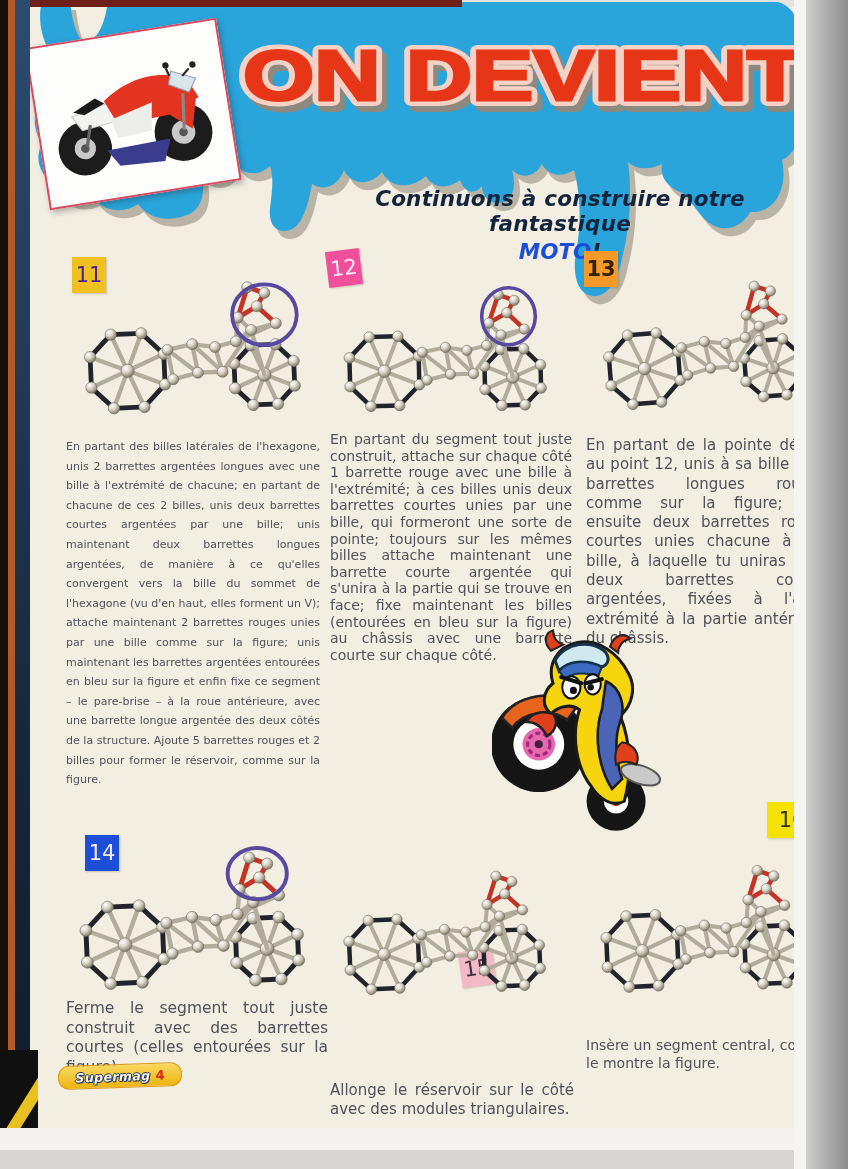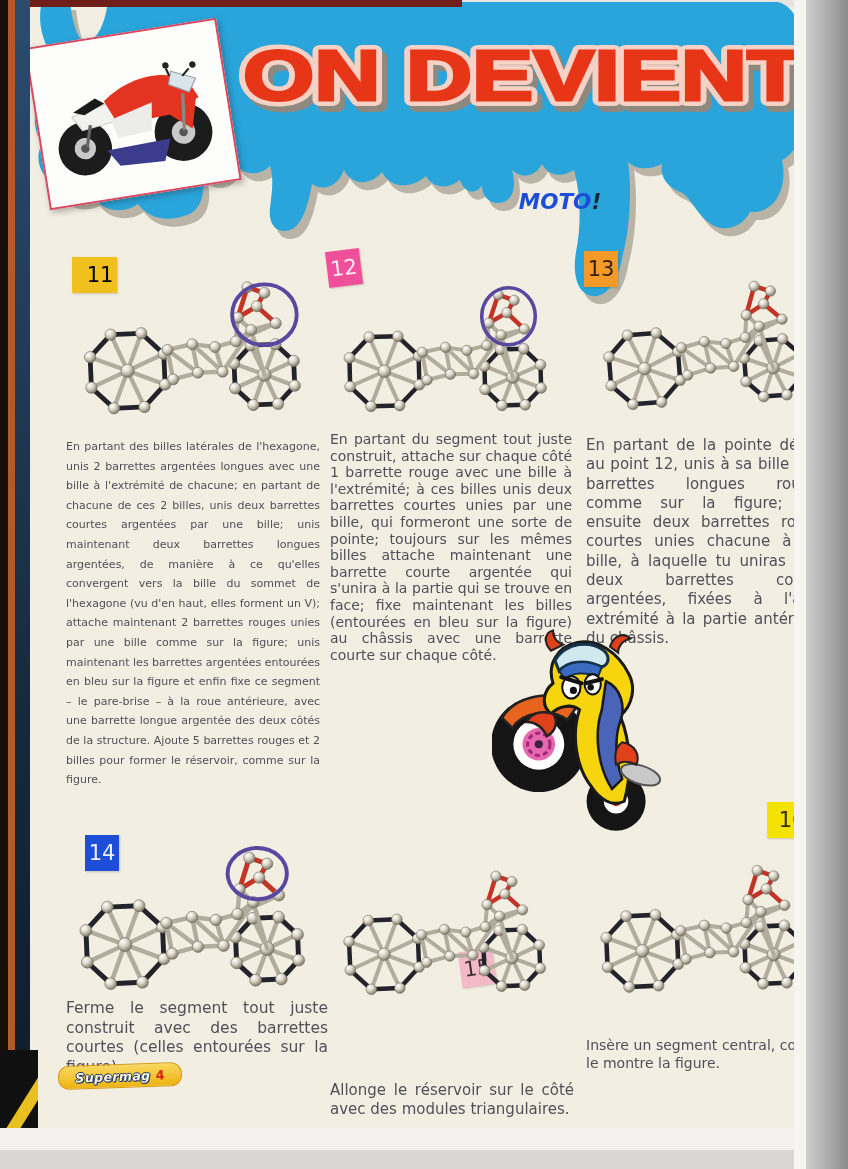--- a/index.html
+++ b/index.html
@@ -29,21 +29,21 @@
             font-style:italic;font-weight:bold;color:#14243c;}
   #subtitle .l1{font-size:21.5px;letter-spacing:.2px;}
   #subtitle .l2{font-size:21.5px;margin-top:3px;}
   #subtitle .moto{color:#1d4ed8;text-align:center;}
 
   
   .badge{position:absolute;width:34px;height:36px;display:flex;align-items:center;justify-content:center;
          font-size:21px;font-weight:500;box-shadow:1px 1px 2px rgba(80,70,40,.25);}
   #b11{left:72px;top:257px;}
   #b12{left:327px;top:250px;transform:rotate(-7deg);}
-  #b13{left:584px;top:251px;}
+  #b13{left:584px;top:251px;font-weight:bold;}
   #b14{left:85px;top:835px;}
   #b15{left:460px;top:950px;transform:rotate(-8deg);}
   #b16{left:767px;top:802px;padding-left:8px;}
 
   
   .model{position:absolute;}
   #m11{left:72px;top:272px;width:248px;height:152px;}
   #m12{left:333px;top:278px;width:232px;height:146px;transform:rotate(1deg);}
   #m13{left:592px;top:272px;width:232px;height:146px;transform:rotate(-2deg);}
   #m14{left:62px;top:842px;width:268px;height:158px;}
@@ -119,24 +119,25 @@
       <line x1="134" y1="58" x2="130" y2="92" stroke="#888" stroke-width="3"></line>
       <line x1="44" y1="74" x2="38" y2="94" stroke="#666" stroke-width="3"></line>
       <circle cx="147" cy="33" r="3" fill="#222"></circle>
         <line x1="143" y1="36" x2="136" y2="42" stroke="#222" stroke-width="2"></line>
       <circle cx="122" cy="30" r="3" fill="#222"></circle>
         <line x1="122" y1="33" x2="124" y2="40" stroke="#222" stroke-width="2"></line>
     </svg>
   </div>
 
   <div id="subtitle">
+    <div class="l1">Continuons à construire notre fantastique</div>
     <div class="l2"><span class="moto">MOTO</span><span>!</span></div>
   </div>
 
-  <div class="badge" id="b11" style="background: rgb(240, 193, 30); color: #000000; padding-left: 11px;">
+  <div class="badge" id="b11" style="background: rgb(240, 193, 30); color: #4c1d95;">
       <span>11</span>
     </div>
   <div class="badge" id="b12" style="background: rgb(240, 80, 155); color: rgb(255, 233, 242);">
       <span>12</span>
     </div>
   <div class="badge" id="b13" style="background: rgb(245, 154, 40); color: rgb(51, 34, 14);">
       <span>13</span>
     </div>
   <div class="badge" id="b14" style="background: #1d4ed8; color: rgb(242, 236, 255);">
       <span>14</span>

